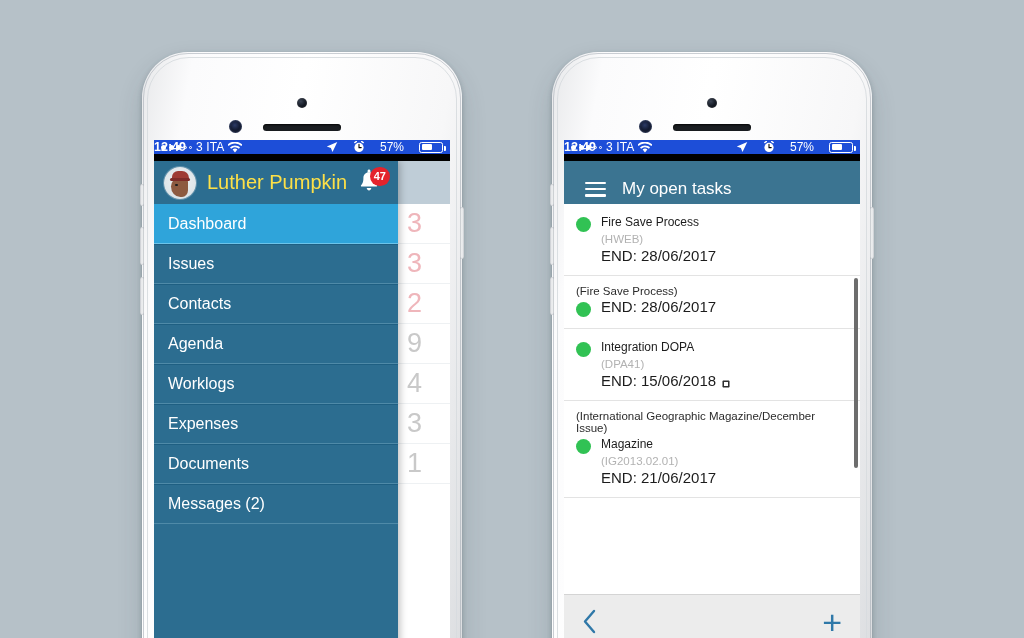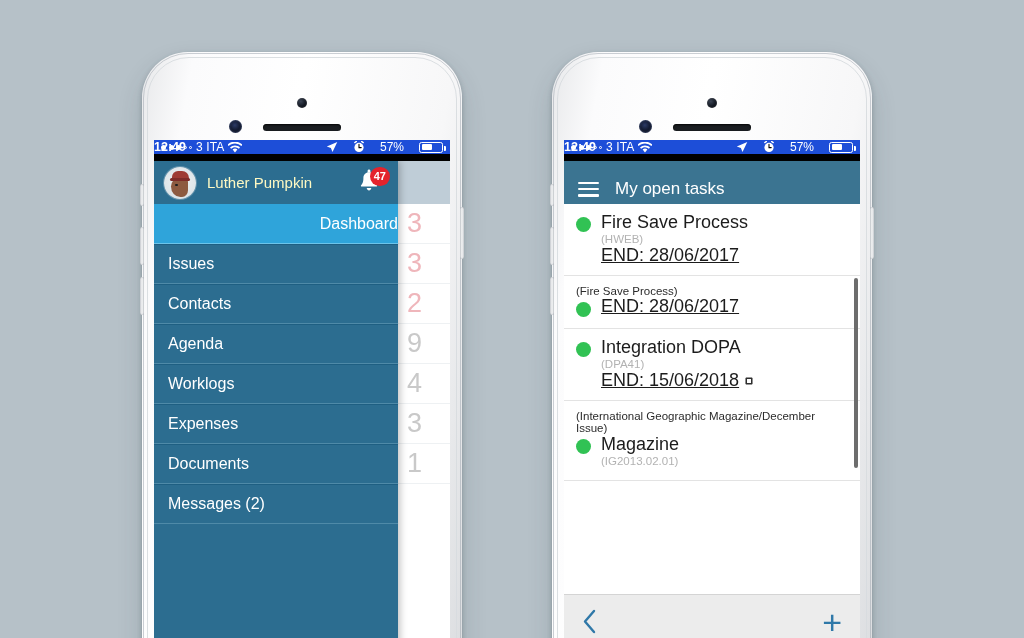--- a/index.html
+++ b/index.html
@@ -135,65 +135,65 @@
   .av-hat {
     position: absolute; left: 8px; top: 4px; width: 17px; height: 9px;
     background: #9e3a33; border-radius: 6px 7px 2px 2px;
   }
   .av-hat2 {
     position: absolute; left: 6px; top: 11px; width: 20px; height: 3px;
     background: #7e2b28; border-radius: 2px;
   }
   .av-eye { position: absolute; left: 11px; top: 17px; width: 2.5px; height: 2.5px; background: #1d1d1d; border-radius: 50%; }
   .side-user {
-    color: #fef9c3; font-size: 15px; margin-left: 11px; flex: 1;
+    color: #fde047; font-size: 20px; margin-left: 11px; flex: 1;
     white-space: nowrap; overflow: hidden;
   }
   .bell-wrap { position: relative; width: 30px; height: 30px; flex: none; }
   .bell-badge {
     position: absolute; top: -1px; right: -4px;
     min-width: 19px; height: 19px; border-radius: 10px;
     background: #e4232c; color: #fff; font-size: 11px; font-weight: bold;
     display: flex; align-items: center; justify-content: center; padding: 0 4px;
   }
 
   .side-menu { position: absolute; left: 0; right: 0; top: 43px; bottom: 0; }
   .mi {
     height: 40px; display: flex; align-items: center; padding-left: 14px;
     color: #fff; font-size: 16px;
     border-bottom: 1px solid #4f8aa8; border-top: 1px solid #1f5f82;
     background: #2c6d90;
   }
   .mi:first-child { border-top: none; }
-  .mi.active { background: #2fa4da; border-bottom-color: #6dc4ea; border-top-color: #2483b1; justify-content: flex-end; }
+  .mi.active { background: #2fa4da; border-bottom-color: #6dc4ea; border-top-color: #2483b1; }
 
   
   .navbar {
     height: 56px; background: #3b7491; display: flex; align-items: center;
-    padding-left: 14px; color: #fff;
+    padding-left: 21px; color: #fff;
   }
   .burger { width: 21px; height: 15px; display: flex; flex-direction: column; justify-content: space-between; flex: none; }
   .burger i { display: block; height: 2.5px; background: #fff; border-radius: 1px; }
   .nav-title { font-size: 17px; margin-left: 16px; }
 
   .tasklist { position: absolute; left: 0; right: 0; top: 43px; bottom: 54px; background: #fff; overflow: hidden; }
   .task {
     position: relative; padding: 9px 12px 11px 12px;
     border-bottom: 1px solid #e3e3e3; background: #fff;
   }
   .task-parent { font-size: 11.5px; color: #2b2b2b; margin-bottom: 1px; }
   .task-main { display: flex; align-items: flex-start; }
   .dot {
     width: 15px; height: 15px; border-radius: 50%; background: #31c254;
     flex: none; margin-top: 4px; margin-right: 10px;
   }
   .task-txt { flex: 1; min-width: 0; }
-  .task-title { font-size: 18px; color: #1c1c1c; line-height: 19px; }
+  .task-title { font-size: 12px; color: #1c1c1c; line-height: 19px; }
   .task-code { font-size: 11.5px; color: #b2b2b2; line-height: 15px; }
-  .task-end { font-size: 18px; color: #1c1c1c; line-height: 17px; display: flex; align-items: center; gap: 5px; text-decoration: underline; }
+  .task-end { font-size: 15px; color: #1c1c1c; line-height: 17px; display: flex; align-items: flex-end; gap: 5px; }
   .diam { display: inline-block; width: 10px; height: 10px; position: relative; }
   .diam::before {
     content: ""; position: absolute; inset: 0;
     background: #2f2f2f; transform: rotate(45deg);
     clip-path: polygon(50% 0,100% 50%,50% 100%,0 50%);
   }
   .diam::after {
     content: ""; position: absolute; left: 3px; top: 3px; width: 4px; height: 4px;
     background: #fff;
   }
@@ -469,20 +469,23 @@
             </div>
 
 
             <div class="task">
               <div class="task-parent">(International Geographic Magazine/December Issue)</div>
               <div class="task-main">
                 <span class="dot"></span>
                 <div class="task-txt">
                   <div class="task-title">Magazine</div>
                   <div class="task-code">(IG2013.02.01)</div>
+                  <div class="task-end">
+                      <span>END: 21/06/2017</span>
+                    </div>
                 </div>
               </div>
             </div>
 
             <div class="scroll-track"></div>
           </div>
 
           <div class="toolbar">
             <span class="tb-back">
               <svg class="svgic" width="16" height="25" viewBox="0 0 16 25">

